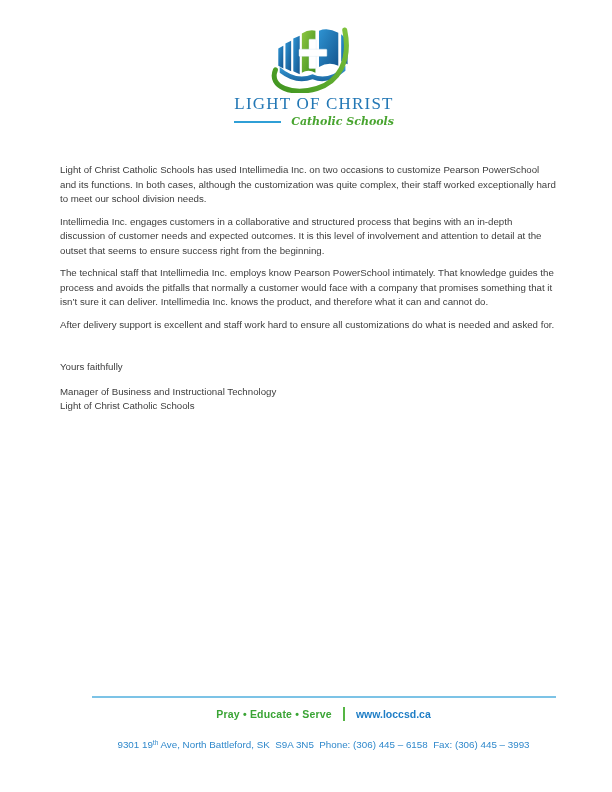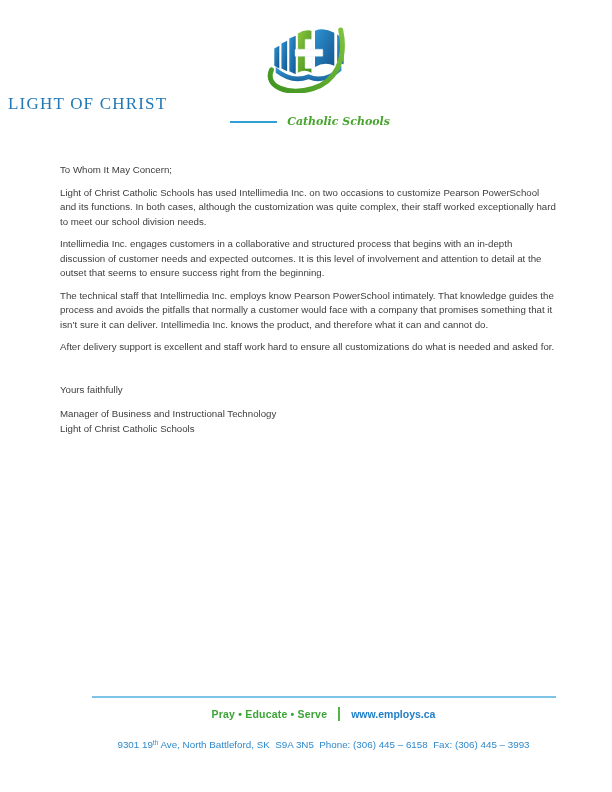--- a/index.html
+++ b/index.html
@@ -3,21 +3,21 @@
 <meta charset="utf-8">
 <style>
   html,body{margin:0;padding:0;background:#ffffff;}
   .page{
     width:612px;height:792px;position:relative;margin:0 auto;
     background:#ffffff;overflow:hidden;
     font-family:"Liberation Sans",sans-serif;
   }
 
   
-  .logo-block{position:absolute;top:24px;left:8px;right:0;}
+  .logo-block{position:absolute;top:24px;left:16px;right:0;text-align:center;}
   .logo-mark{display:block;margin:0 auto;}
   .logo-name{
     margin-top:1px;
     font-family:"Liberation Serif",serif;
     font-size:17px;letter-spacing:1.2px;color:#2277b5;
     white-space:nowrap;
   }
   .logo-underline-row{
     width:160px;margin:1px auto 0;display:flex;align-items:center;
   }
@@ -99,33 +99,32 @@
       </g>
     </svg>
     <div class="logo-name">LIGHT OF CHRIST</div>
     <div class="logo-underline-row">
       <div class="logo-underline"></div>
       <span class="logo-tagline">Catholic Schools</span>
     </div>
   </div>
 
   <div class="letter-body">
-    <p class="salutation">To Whom It May Concern;</p>
     <p>Light of Christ Catholic Schools has used Intellimedia Inc. on two occasions to customize Pearson PowerSchool and its functions. In both cases, although the customization was quite complex, their staff worked exceptionally hard to meet our school division needs.</p>
     <p>Intellimedia Inc. engages customers in a collaborative and structured process that begins with an in-depth discussion of customer needs and expected outcomes. It is this level of involvement and attention to detail at the outset that seems to ensure success right from the beginning.</p>
     <p>The technical staff that Intellimedia Inc. employs know Pearson PowerSchool intimately. That knowledge guides the process and avoids the pitfalls that normally a customer would face with a company that promises something that it isn’t sure it can deliver. Intellimedia Inc. knows the product, and therefore what it can and cannot do.</p>
     <p>After delivery support is excellent and staff work hard to ensure all customizations do what is needed and asked for.</p>
     <div class="closing sig-line">Yours faithfully</div>
     <div class="sig-line">Manager of Business and Instructional Technology</div>
     <div class="sig-line">Light of Christ Catholic Schools</div>
   </div>
 
   <div class="footer">
     <div class="footer-rule"></div>
     <div class="footer-tagline">
       <span class="footer-motto">Pray • Educate • Serve</span>
       <span class="footer-bar"></span>
-      <span class="footer-url">www.employs.ca</span>
+      <span class="footer-url">www.loccsd.ca</span>
     </div>
     <div class="footer-address"><span>9301 19</span><span class="sup">th</span><span> Ave, North Battleford, SK  S9A 3N5  Phone: (306) 445 – 6158  Fax: (306) 445 – 3993</span></div>
   </div>
 
 </div>
 
 </body></html>

